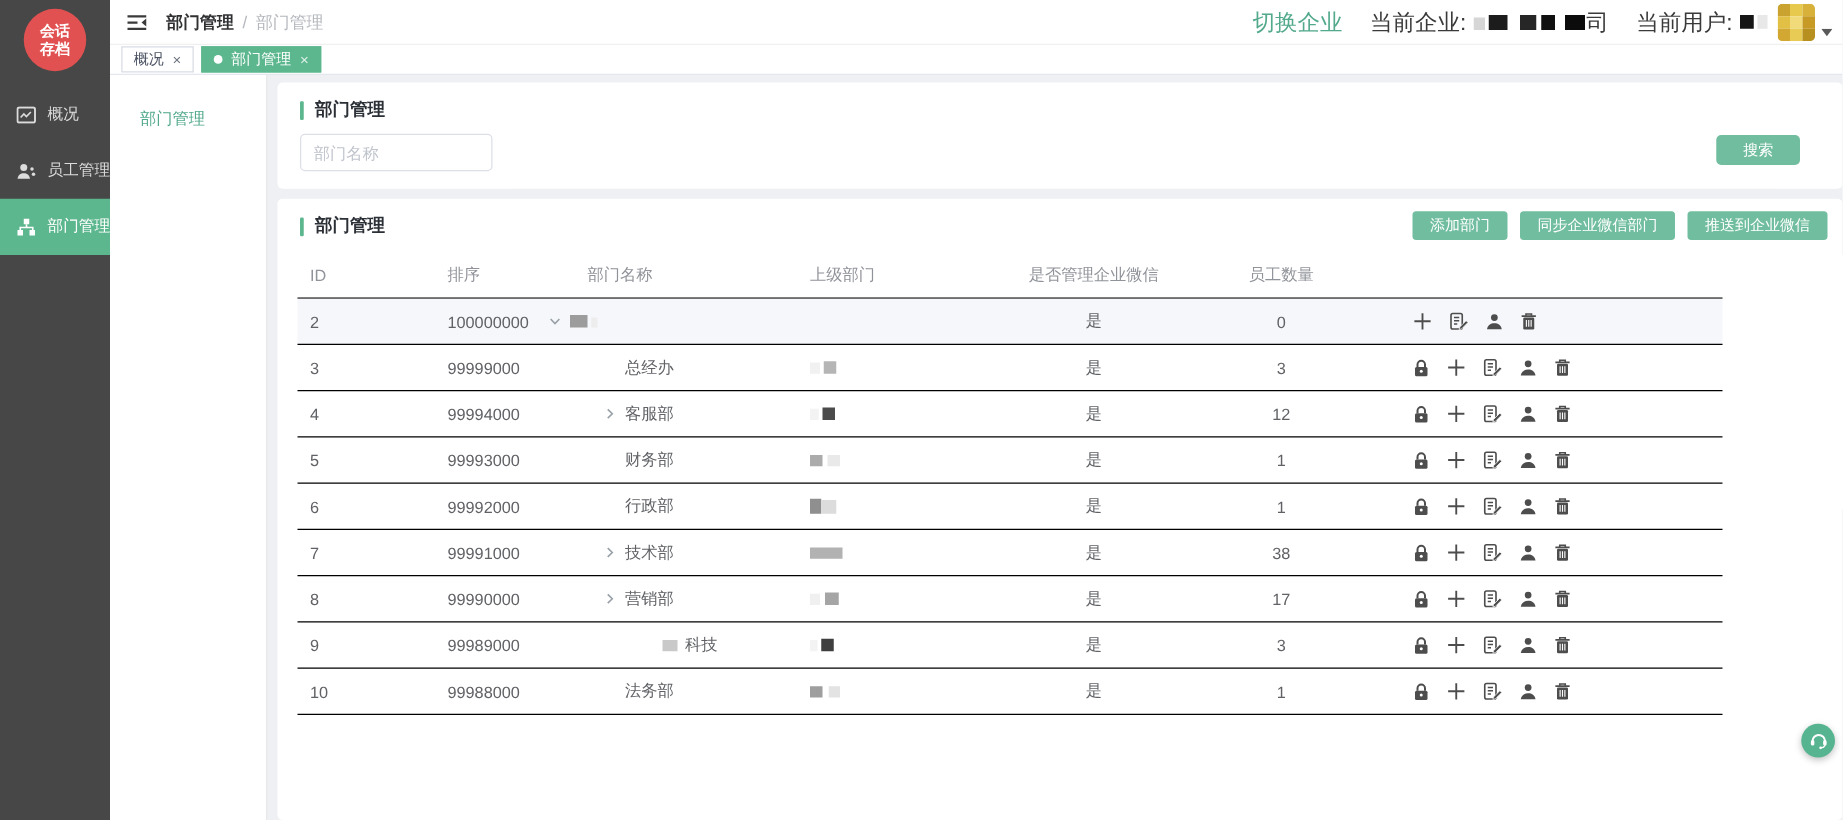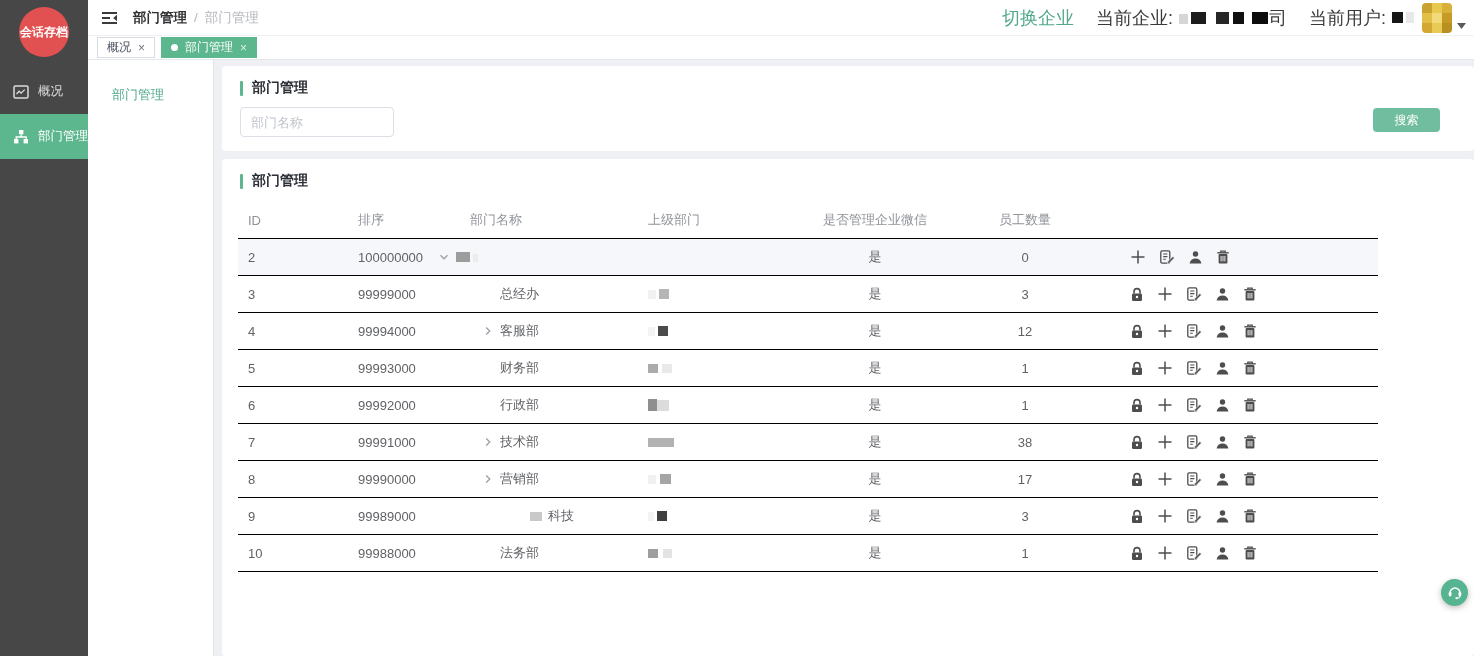--- a/index.html
+++ b/index.html
@@ -4,21 +4,21 @@
 <style>
   html,body{margin:0;padding:0;}
   body{width:1474px;height:656px;overflow:hidden;background:#eef0f4;
        font-family:"Liberation Sans","DejaVu Sans",sans-serif;
        -webkit-font-smoothing:antialiased;}
   .app{position:relative;width:1474px;height:656px;}
 
   
   .sidebar{position:absolute;left:0;top:0;width:88px;height:656px;background:#474747;z-index:6;}
   .logo{width:50px;height:50px;border-radius:50%;background:#E25151;color:#fff;
-        display:flex;flex-direction:row;align-items:center;justify-content:center;
+        display:flex;flex-direction:column;align-items:center;justify-content:center;
         font-size:12px;font-weight:bold;line-height:1.2;margin:7px auto 12px;}
   .side-item{height:45px;display:flex;align-items:center;padding-left:13px;gap:9px;
              color:#dcdcdc;font-size:12.5px;cursor:pointer;}
   .side-item.active{background:#5CB78E;color:#fff;}
   .side-item.gap{margin-top:55px;}
   .side-item .icon{width:16px;height:16px;display:flex;align-items:center;justify-content:center;color:inherit;}
 
   
   .main-header{position:absolute;left:88px;top:0;right:0;height:35px;background:#fff;
                border-bottom:1px solid #f0f0f0;display:flex;align-items:center;}
@@ -104,20 +104,31 @@
     </div>
     <div class="menu">
         <div class="side-item">
           <span class="icon">
             <svg width="16" height="14" viewBox="0 0 16 14">
               <rect x="1" y="1" width="14" height="12" rx="1.5" fill="none" stroke="currentColor" stroke-width="1.5"></rect>
               <path d="M3.5 9l2.6-2.8 2 2 3.6-3.6" fill="none" stroke="currentColor" stroke-width="1.3"></path>
             </svg>
           </span>
           <span>概况</span>
+        </div>
+        <div class="side-item">
+          <span class="icon">
+            <svg width="16" height="14" viewBox="0 0 16 14">
+              <circle cx="6" cy="4" r="2.8" fill="currentColor"></circle>
+              <path d="M1 13c.5-3 2.5-4.4 5-4.4s4.5 1.4 5 4.4z" fill="currentColor"></path>
+              <circle cx="12.6" cy="5.2" r="1.4" fill="currentColor"></circle>
+              <circle cx="13.8" cy="9.4" r="1.4" fill="currentColor"></circle>
+            </svg>
+          </span>
+          <span>员工管理</span>
         </div>
         <div class="side-item active">
           <span class="icon">
             <svg width="16" height="15" viewBox="0 0 16 15">
               <rect x="6" y="1" width="4.4" height="4.4" fill="currentColor"></rect>
               <rect x="1" y="10" width="4.4" height="4.4" fill="currentColor"></rect>
               <rect x="10.6" y="10" width="4.4" height="4.4" fill="currentColor"></rect>
               <path d="M8.2 5.4V8M3.2 10V8h10v2" stroke="currentColor" fill="none" stroke-width="1.3"></path>
             </svg>
           </span>
@@ -200,20 +211,25 @@
       </div>
       <input class="dept-input" placeholder="部门名称" style="">
       <button class="btn search-btn">搜索</button>
     </div>
 
     <div class="card card2">
       <div class="card-title">
         <span class="bar"></span>
         <span class="title-text">部门管理</span>
       </div>
+      <div class="actions" id="action-buttons">
+          <button class="btn">添加部门</button>
+          <button class="btn">同步企业微信部门</button>
+          <button class="btn">推送到企业微信</button>
+        </div>
 
       <div class="tbl">
         <div class="trow thead" id="table-head">
             <span class="c-id">ID</span>
             <span class="c-sort">排序</span>
             <span class="h-name">部门名称</span>
             <span class="h-parent">上级部门</span>
             <span class="h-wecom">是否管理企业微信</span>
             <span class="h-count">员工数量</span>
           </div>

